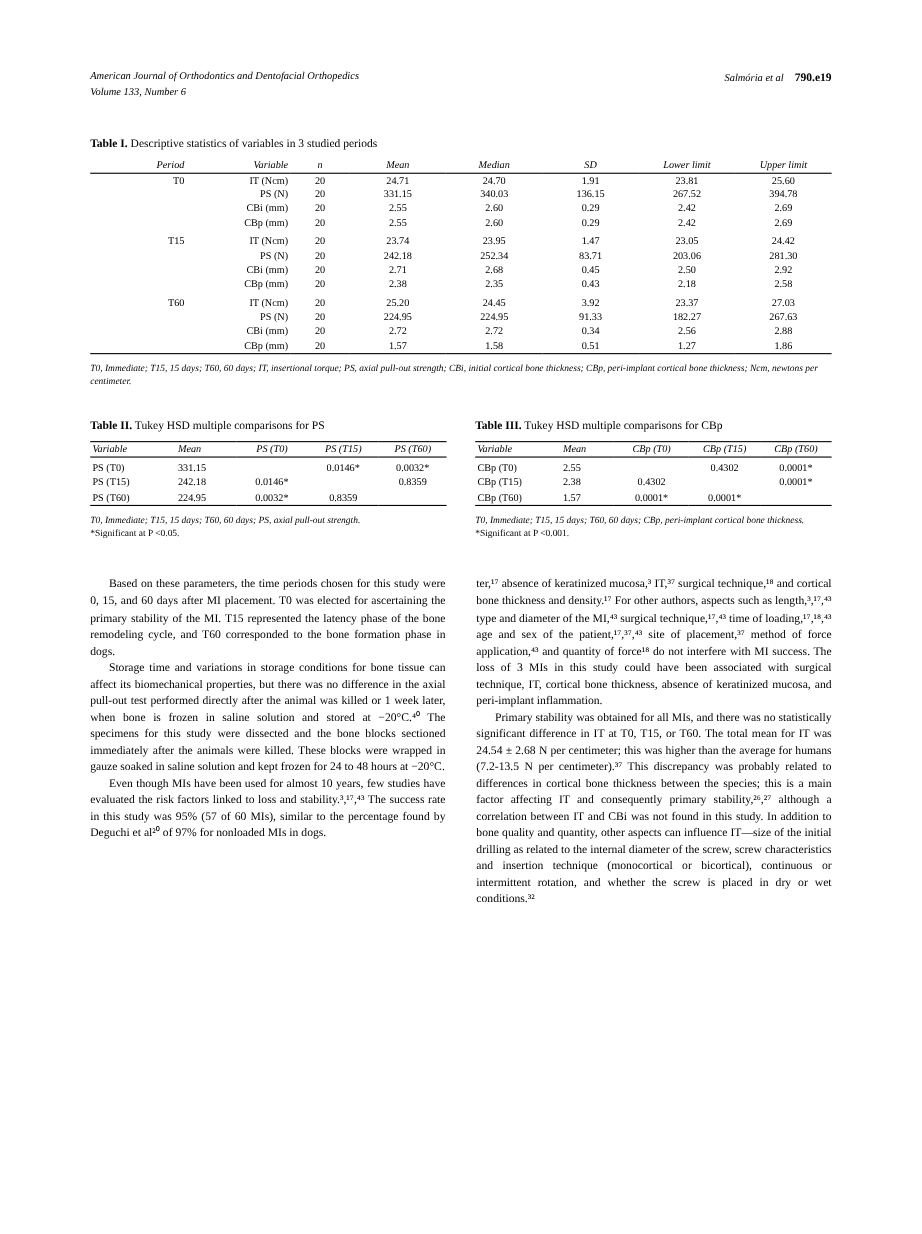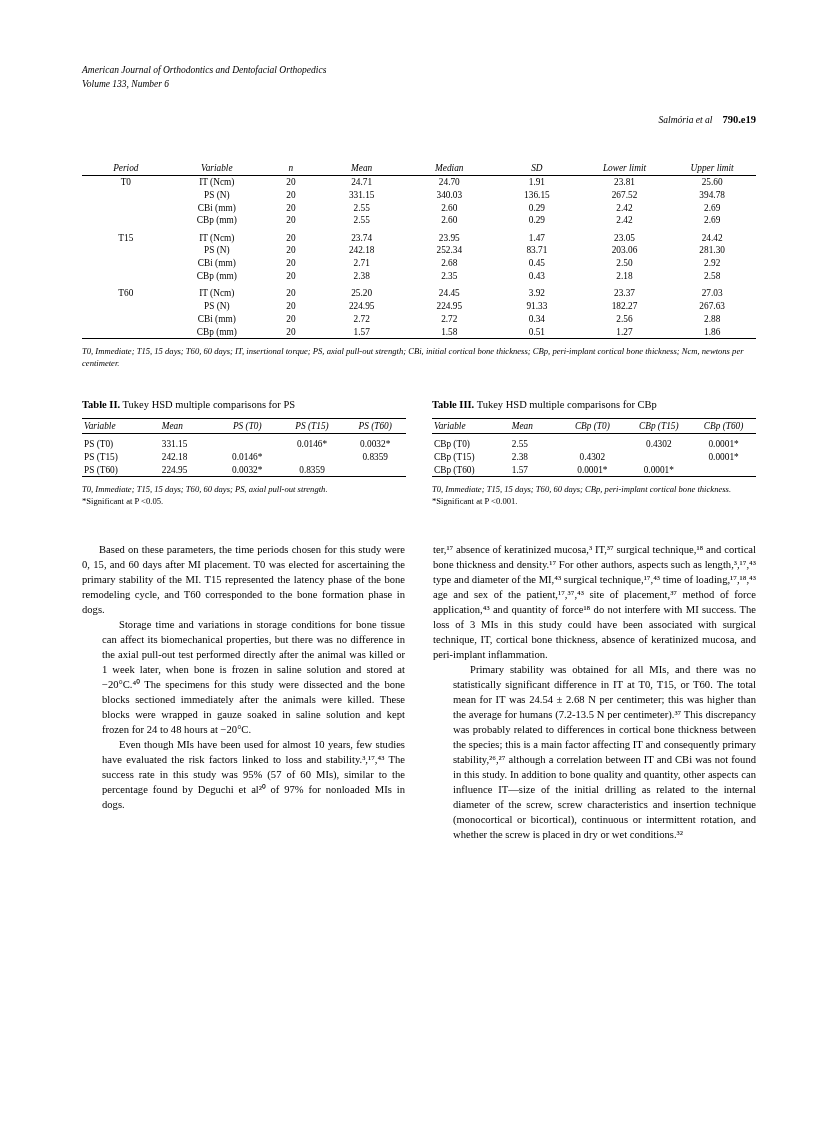--- a/index.html
+++ b/index.html
@@ -32,21 +32,20 @@
     margin-top: 4px;
   }
   .rh-left {
     font-style: italic;
     line-height: 1.45;
   }
   .rh-right {
     text-align: right;
     line-height: 1.45;
     white-space: nowrap;
-    margin-top: 48px;
   }
   .rh-right .author {
     font-style: italic;
     margin-right: 10px;
   }
   .rh-right .pageno {
     font-weight: bold;
     font-style: normal;
     font-size: 10.5px;
   }
@@ -68,21 +67,21 @@
     font-weight: normal;
   }
   .rule-top td, .rule-top th { border-top: 1.1px solid #000; }
   .rule-bot td, .rule-bot th { border-bottom: 1.1px solid #000; }
 
   
   #tableI { table-layout: fixed; }
   #tableI th, #tableI td { font-size: 9.3px; }
   #tableI .hdr-italic { font-style: italic; }
   #tableI td.c, #tableI th.c { text-align: center; }
-  #tableI td.l, #tableI th.l { text-align: center; }
+  #tableI td.l, #tableI th.l { text-align: right; }
   .ci-group-label {
     font-style: italic;
     text-align: center;
     font-size: 9.3px;
   }
   .spanrule { border-bottom: 0.8px solid #000; }
 
   .tnote {
     font-size: 8.6px;
     line-height: 1.35;
@@ -110,38 +109,42 @@
     gap: 28px;
     font-size: 10.6px;
     line-height: 1.42;
     text-align: justify;
   }
   .columns > div { flex: 1; }
   .columns p {
     margin: 0 0 0 0;
     text-indent: 17px;
   }
-  .columns p + p { margin-top: 0px; margin-left: 20px; }
+  .columns p + p { margin-top: 0px; }
 </style>
 </head>
 <body>
 
 <div class="page">
 
   <div class="runninghead">
     <div class="rh-left">
       <div>American Journal of Orthodontics and Dentofacial Orthopedics</div>
       <div>Volume 133, Number 6</div>
     </div>
     <div class="rh-right">
       <span class="author">Salmória et al</span><span class="pageno">790.e19</span>
     </div>
   </div>
 
   <div class="table-block">
+    <div class="table-title">
+      <span class="tnum">Table I.</span>
+      <span>Descriptive statistics of variables in 3 studied periods</span>
+    </div>
     <table id="tableI">
       <colgroup>
         <col style="width:13%">
           <col style="width:14%">
           <col style="width:8%">
         <col style="width:13%">
           <col style="width:13%">
           <col style="width:13%">
         <col style="width:13%">
           <col style="width:13%">

